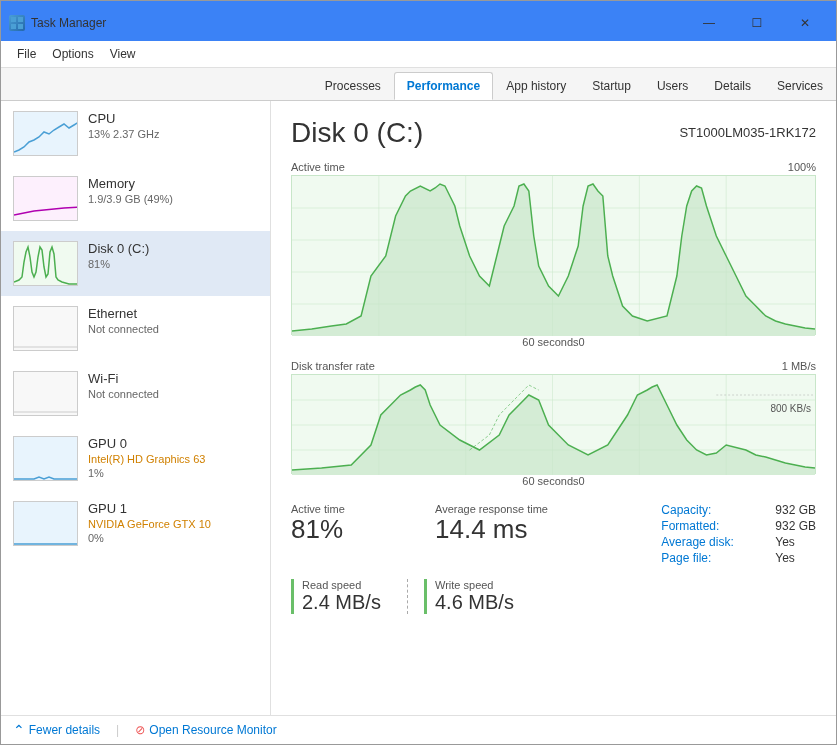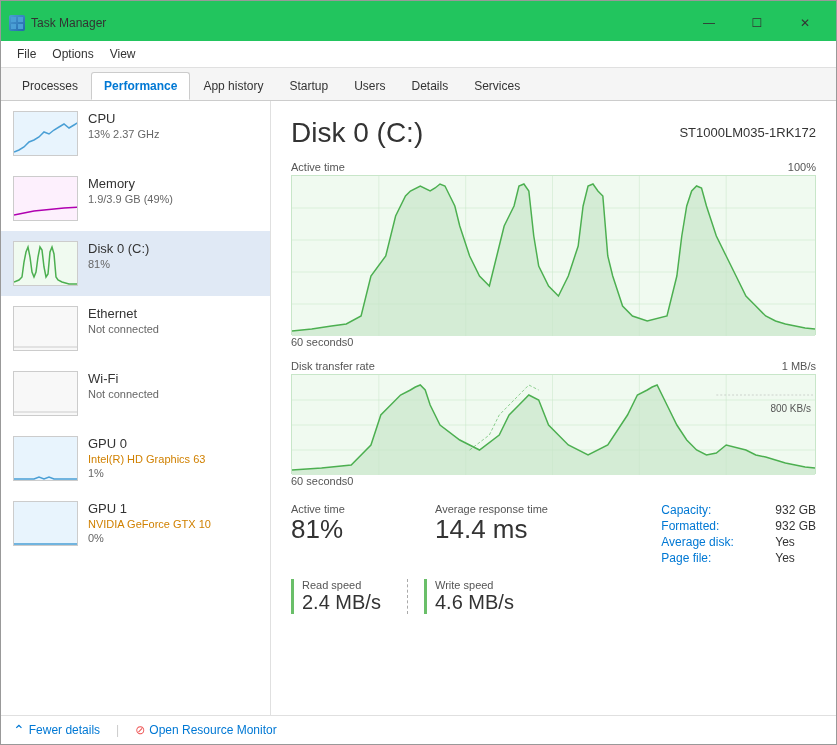--- a/index.html
+++ b/index.html
@@ -1,32 +1,32 @@
 <!DOCTYPE html>
 <html><head>
   <meta charset="utf-8">
   <style>
     * { box-sizing: border-box; margin: 0; padding: 0; }
     body { font-family: 'Segoe UI', sans-serif; font-size: 12px; background: #f0f0f0; }
     
     .window { width: 837px; height: 745px; background: #fff; border: 1px solid #999; display: flex; flex-direction: column; }
     
     
-    .title-bar { background: #22c55e; display: flex; align-items: center; justify-content: space-between; padding: 8px 8px 4px 8px; border-bottom: none; }
+    .title-bar { background: #3b82f6; display: flex; align-items: center; justify-content: space-between; padding: 8px 8px 4px 8px; border-bottom: none; }
     .title-bar-left { display: flex; align-items: center; gap: 6px; font-size: 12px; color: #333; }
     .title-icon { width: 16px; height: 16px; background: linear-gradient(135deg, #4a9fd5, #2266aa); border-radius: 2px; display: flex; align-items: center; justify-content: center; font-size: 9px; color: white; }
     .window-controls { display: flex; gap: 2px; }
     .win-btn { width: 46px; height: 28px; border: none; background: transparent; cursor: pointer; font-size: 12px; color: #333; display: flex; align-items: center; justify-content: center; }
     
     
     .menu-bar { display: flex; gap: 0; padding: 2px 8px; border-bottom: 1px solid #e0e0e0; }
     .menu-item { padding: 4px 8px; font-size: 12px; color: #333; cursor: pointer; }
     
     
-    .tab-bar { display: flex; padding: 4px 0 0 8px; border-bottom: 1px solid #ccc; background: #f5f5f5; }
+    .tab-bar { display: flex; padding: 4px 0 0 8px; border-bottom: 1px solid #ccc; background: #f5f5f5; justify-content: flex-end; }
     .tab { padding: 6px 12px; font-size: 12px; cursor: pointer; border: 1px solid transparent; color: #333; border-radius: 3px 3px 0 0; }
     .tab.active { background: #fff; border: 1px solid #ccc; border-bottom: 1px solid #fff; font-weight: 600; color: #0078d4; }
     
     
     .main-content { display: flex; flex: 1; overflow: hidden; }
     
     
     .sidebar { width: 270px; border-right: 1px solid #e0e0e0; overflow-y: auto; background: #fff; }
     .sidebar-item { display: flex; align-items: flex-start; padding: 10px 12px; cursor: pointer; border-bottom: none; gap: 10px; }
     .sidebar-item.active { background: #e0e9f5; }
@@ -38,21 +38,21 @@
     
     
     .detail-panel { flex: 1; padding: 16px 20px; display: flex; flex-direction: column; gap: 8px; }
     .detail-header { display: flex; justify-content: space-between; align-items: flex-start; }
     
     
     .chart-section { margin-top: 4px; }
     .chart-label-row { display: flex; justify-content: space-between; font-size: 11px; color: #555; margin-bottom: 2px; }
     .chart-container { width: 100%; background: #f0faf0; border: 1px solid #c8e6c9; position: relative; }
     .chart-container svg { display: block; }
-    .chart-footer { display: flex; justify-content: flex-start; font-size: 11px; color: #555; margin-top: 1px; }
+    .chart-footer { display: flex; justify-content: center; font-size: 11px; color: #555; margin-top: 1px; }
     
     
     .stats-row { display: flex; gap: 20px; margin-top: 8px; align-items: flex-start; }
     .stat-block { display: flex; flex-direction: column; min-width: 120px; }
     .stat-label { font-size: 11px; color: #555; }
     .stat-value { font-size: 26px; font-weight: 300; color: #333; line-height: 1.1; }
     
     .speed-row { display: flex; gap: 8px; margin-top: 4px; }
     .speed-block { border-left: 3px solid #6abf69; padding-left: 8px; min-width: 100px; }
     .speed-label { font-size: 11px; color: #555; }

